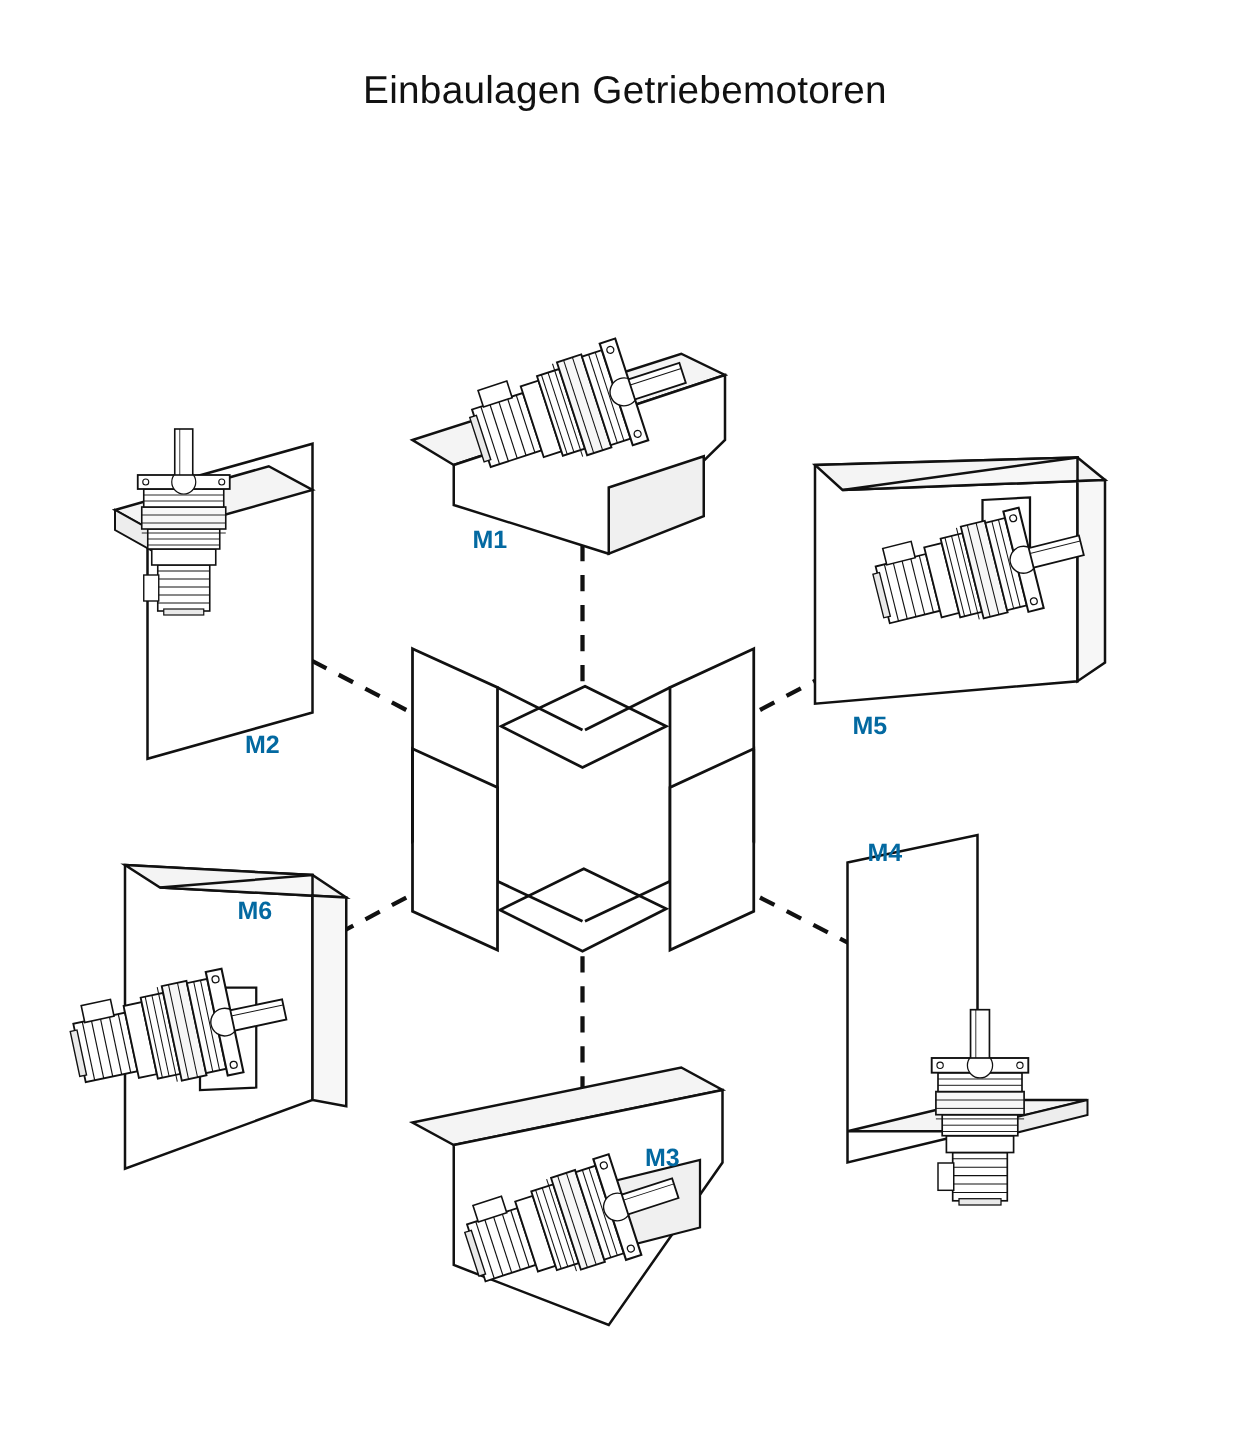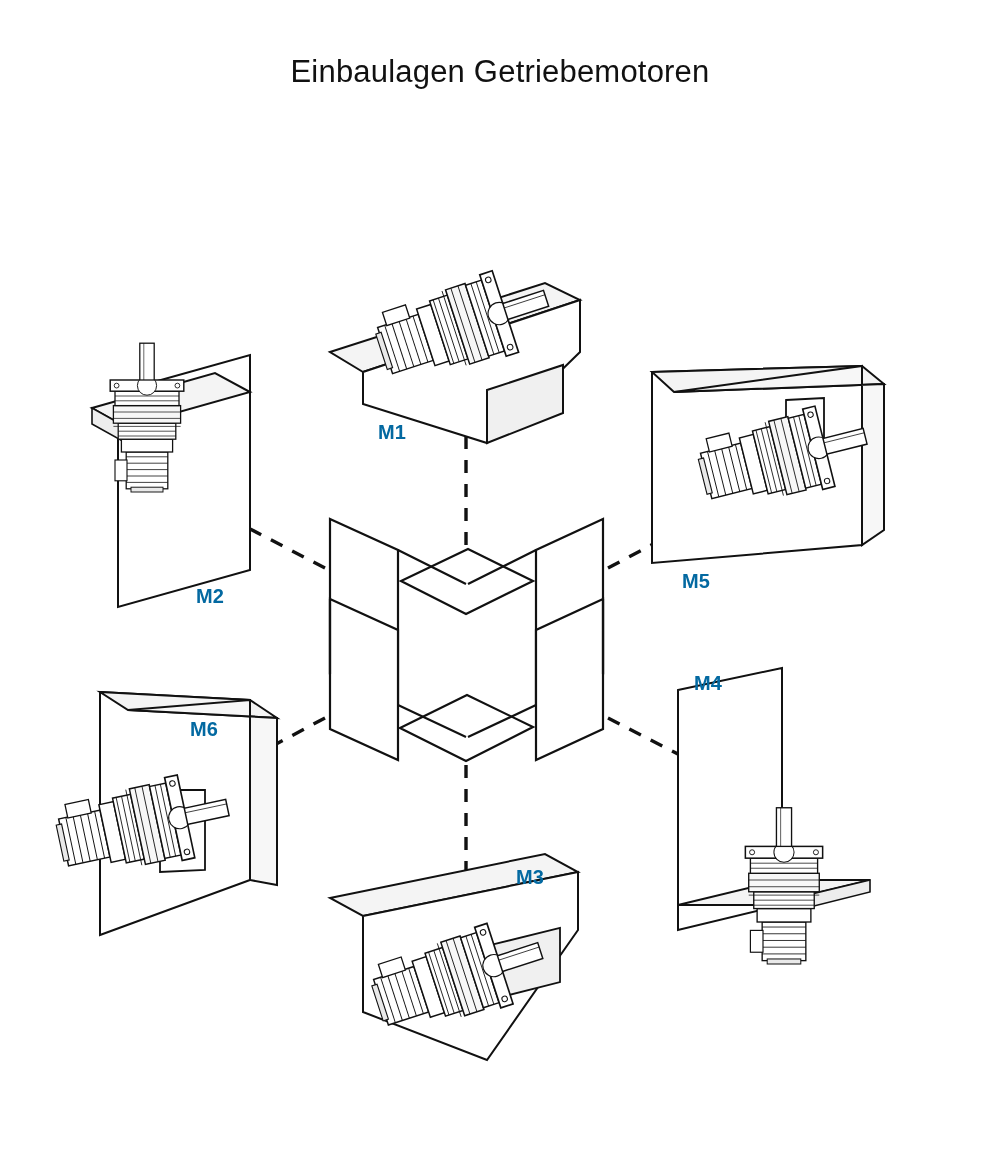--- a/index.html
+++ b/index.html
@@ -173,18 +173,18 @@
       <polygon points="160,790 205,790 205,870 160,872" fill="#ffffff" stroke="#111" stroke-width="1.8"></polygon>
       <g transform="translate(150,824) rotate(-12) scale(0.92)">
         <use href="#gearmotor"></use>
       </g>
     </g>
 
   </svg>
 
   <div class="mlabel" style="left:378px; top:421px;">M1</div>
   <div class="mlabel" style="left:196px; top:585px;">M2</div>
-  <div class="mlabel" style="left:516px; top:866px;">M3</div>
+  <div class="mlabel" style="left:516px; top:916px;">M3</div>
   <div class="mlabel" style="left:694px; top:672px;text-align:right;">M4</div>
   <div class="mlabel" style="left:682px; top:546px;margin-top:24px;">M5</div>
   <div class="mlabel" style="left:190px; top:679px;margin-top:39px;">M6</div>
 
 </div>
 
 </body></html>

